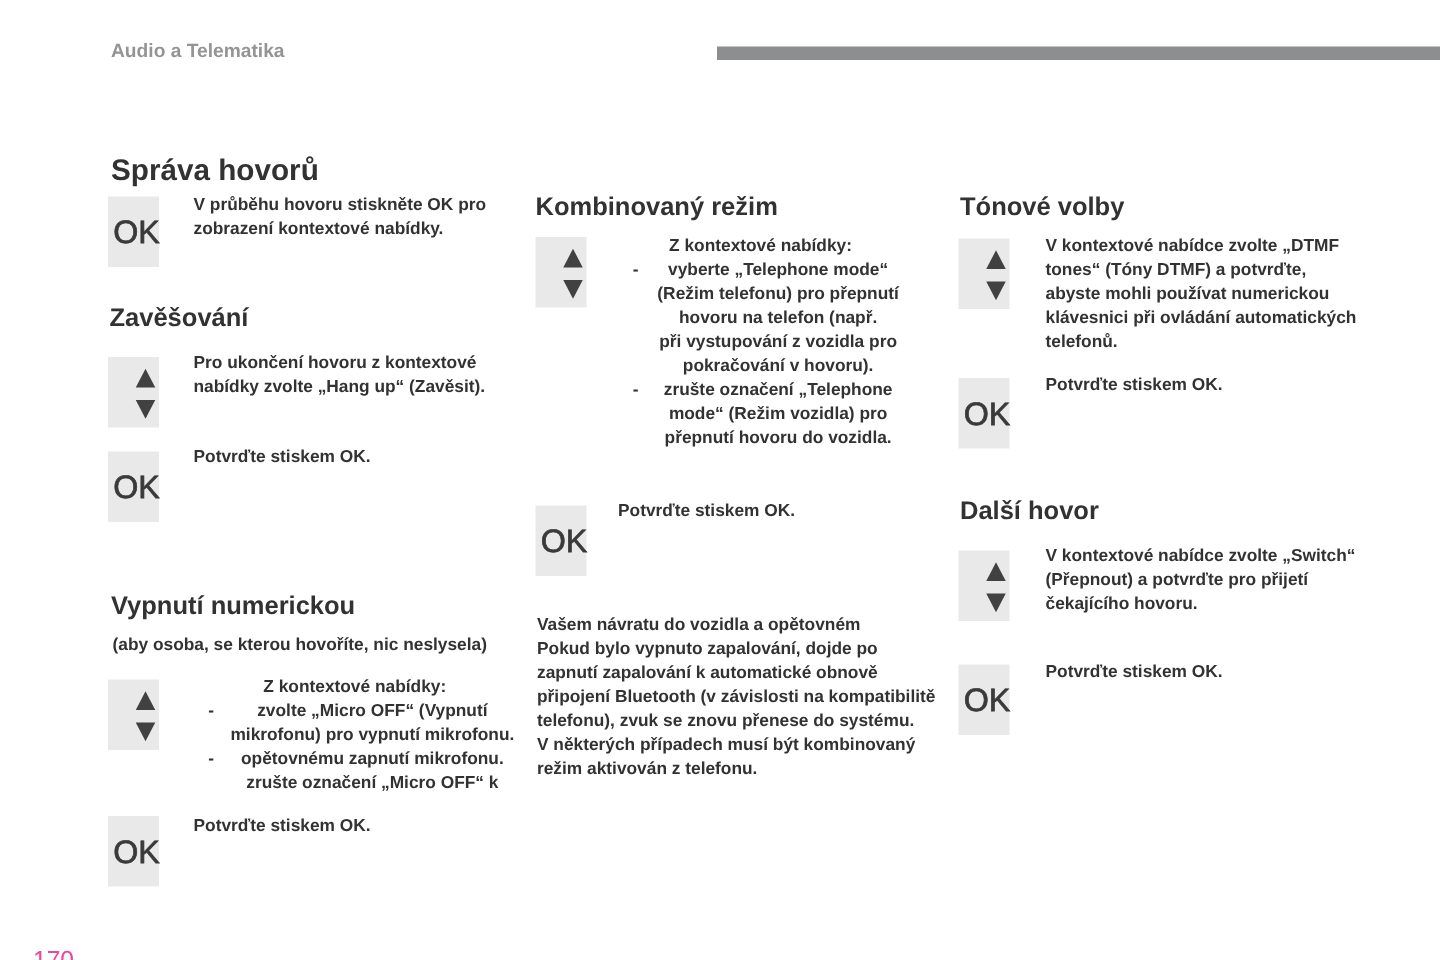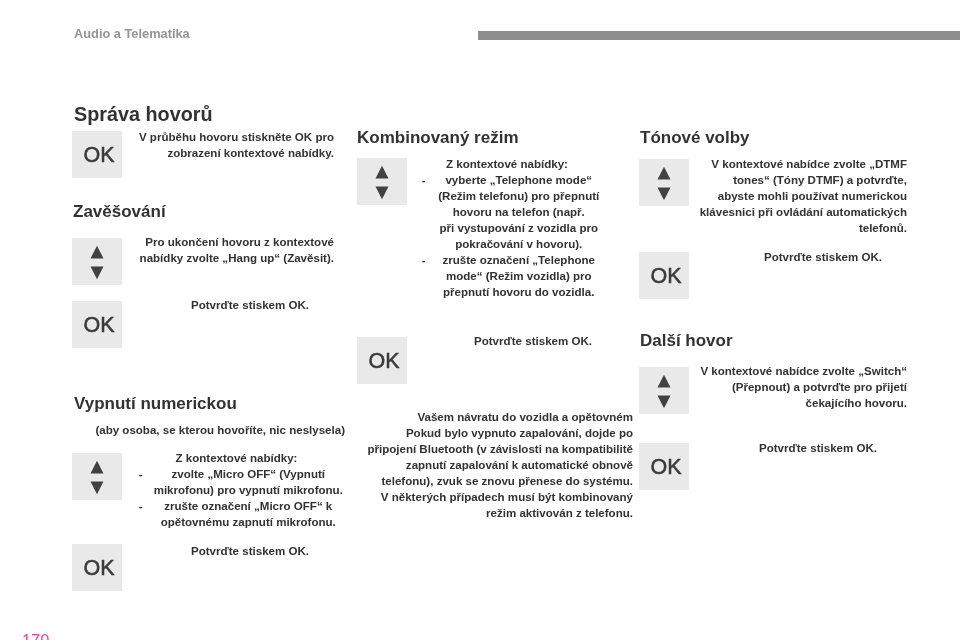--- a/index.html
+++ b/index.html
@@ -5,23 +5,23 @@
 <style>
   html,body{margin:0;padding:0;}
   body{width:960px;height:640px;background:#fff;font-family:"Liberation Sans",sans-serif;overflow:hidden;position:relative;-webkit-font-smoothing:antialiased;}
   .page{position:absolute;inset:0;}
   .hdr-title{position:absolute;left:74px;top:26px;font-size:12.8px;font-weight:bold;color:#949494;}
   .hdr-bar{position:absolute;left:478px;top:31px;width:482px;height:9px;background:#8c8e90;}
   .page-num{position:absolute;left:22px;top:631px;font-size:16.4px;font-weight:normal;color:#ec4899;}
   .wm{position:absolute;left:678px;top:606px;font-size:27.8px;color:#9e9e9e;}
   .maintitle{position:absolute;left:74px;top:103px;margin:0;font-size:19.8px;font-weight:bold;color:#323232;}
   h2.sec{position:absolute;margin:0;font-size:17px;font-weight:bold;color:#323232;}
-  .icon{position:absolute;width:50px;height:47px;background:#e9e9e9;}
+  .icon{position:absolute;width:34px;height:47px;background:#e9e9e9;}
   .icon.ok{display:flex;align-items:center;justify-content:center;padding-left:4px;padding-top:2px;box-sizing:border-box;font-size:21.5px;font-weight:normal;color:#3a3a3a;-webkit-text-stroke:0.5px #3a3a3a;}
-  .para{position:absolute;margin:0;font-size:11.55px;font-weight:bold;color:#323232;line-height:16px;text-align:right;}
+  .para{position:absolute;margin:0;font-size:11.55px;font-weight:bold;color:#323232;line-height:16px;}
   .blk{position:absolute;font-size:11.55px;font-weight:bold;color:#323232;line-height:16px;text-align:center;}
   .para2{margin:0;}
   .bullets2{}
   .bl{display:flex;}
   .nl{white-space:nowrap;}
   .dash{width:23.5px;flex:none;}
   .bt{flex:1;}
   .bline{display:block;white-space:nowrap;}
 </style>
 </head>
@@ -69,22 +69,22 @@
     <div class="bl">
           <span class="dash">-</span>
           <span class="bt">
             <span class="bline">zvolte „Micro OFF“ (Vypnutí</span>
             <span class="bline">mikrofonu) pro vypnutí mikrofonu.</span>
           </span>
         </div>
     <div class="bl">
           <span class="dash">-</span>
           <span class="bt">
+            <span class="bline">opětovnému zapnutí mikrofonu.</span>
             <span class="bline">zrušte označení „Micro OFF“ k</span>
-            <span class="bline">opětovnému zapnutí mikrofonu.</span>
           </span>
         </div>
   </div>
     </div>
 
   <div class="icon ok" style="left:72px;top:544px">
     <span>OK</span>
   </div>
   <p class="para" style="left:129px;top:543px;width:180px">Potvrďte stiskem OK.</p>
 
@@ -121,22 +121,22 @@
     </div>
 
   <div class="icon ok" style="left:357px;top:337px">
     <span>OK</span>
   </div>
   <p class="para" style="left:412px;top:333px;width:180px">Potvrďte stiskem OK.</p>
 
   <div class="para note" style="left:358px;top:409px;width:275px">
     <div class="nl">Vašem návratu do vozidla a opětovném</div>
     <div class="nl">Pokud bylo vypnuto zapalování, dojde po</div>
+    <div class="nl">zapnutí zapalování k automatické obnově</div>
     <div class="nl">připojení Bluetooth (v závislosti na kompatibilitě</div>
-    <div class="nl">zapnutí zapalování k automatické obnově</div>
     <div class="nl">telefonu), zvuk se znovu přenese do systému.</div>
     <div class="nl">V některých případech musí být kombinovaný</div>
     <div class="nl">režim aktivován z telefonu.</div>
   </div>
 
   <h2 class="sec" style="left:640px;top:128px">Tónové volby</h2>
 
   <div class="icon arr" style="left:639px;top:159px">
     <svg viewBox="0 0 50 47" width="50" height="47">
       <path d="M25 7.8 L31.5 20.4 L18.5 20.4 Z" fill="#414141"></path>

